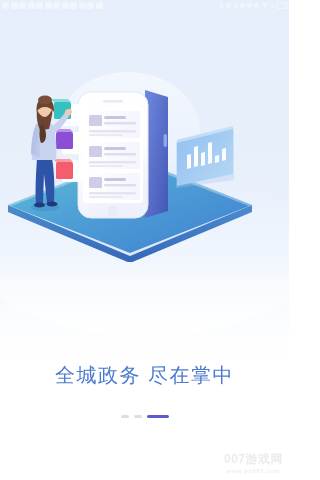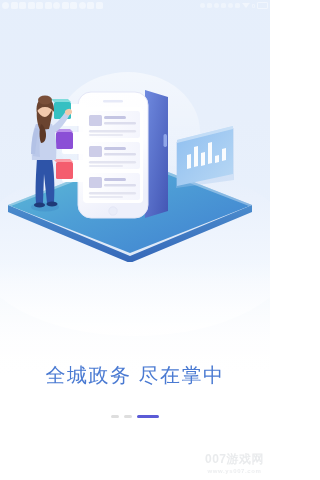--- a/index.html
+++ b/index.html
@@ -9,20 +9,21 @@
   }
   body {
     font-family: "Liberation Sans", "DejaVu Sans", sans-serif;
   }
   #screen {
     position: relative;
     width: 270px;
     height: 480px;
     overflow: hidden;
     background: #ffffff;
+    padding-left: 19px;
   }
 
   
   .bg-base {
     position: absolute;
     inset: 0;
     background: linear-gradient(180deg, #eaf2fc 0%, #e9f1fb 30%, #eef4fc 52%, #ffffff 78%, #ffffff 100%);
   }
   .bg-oval {
     position: absolute;

